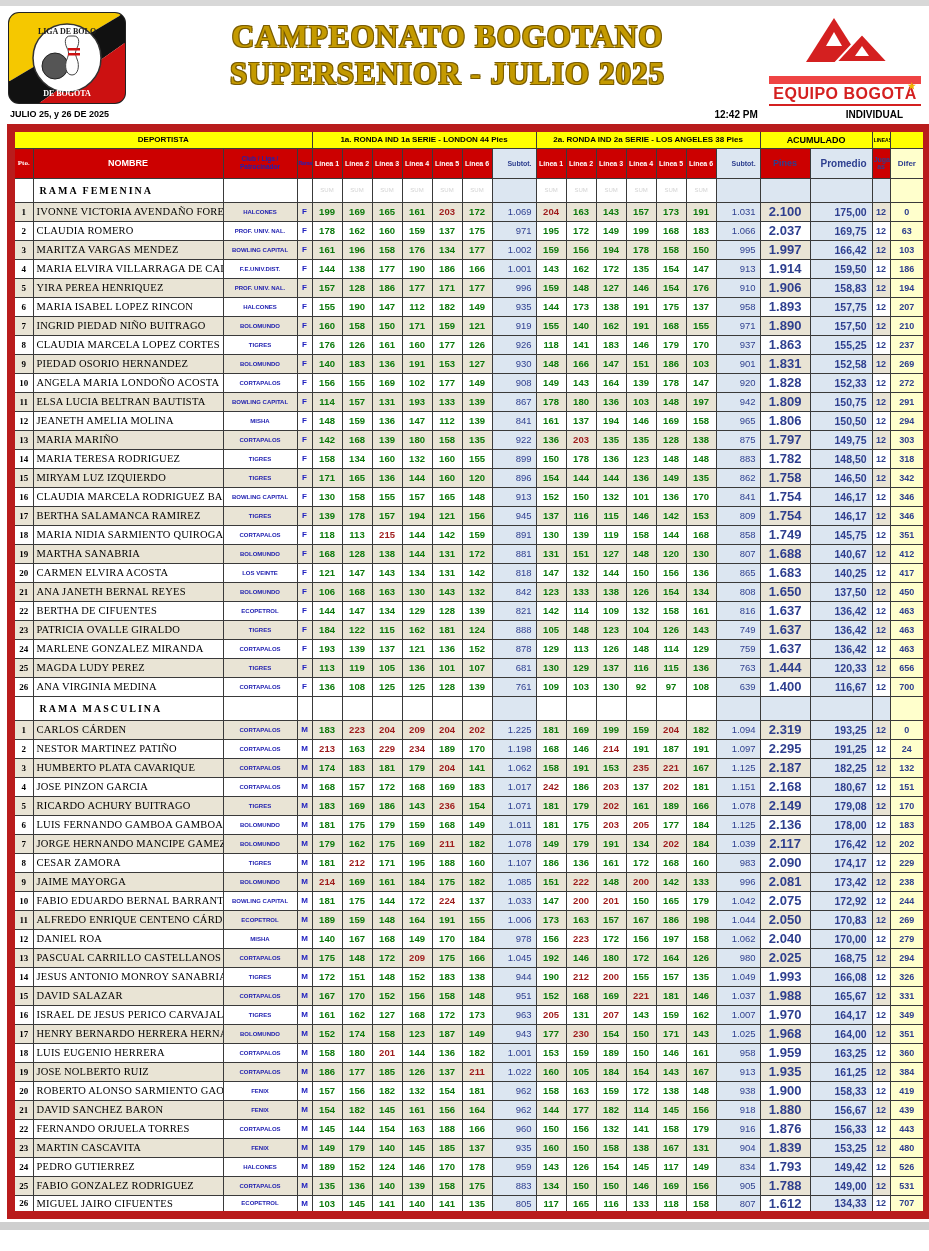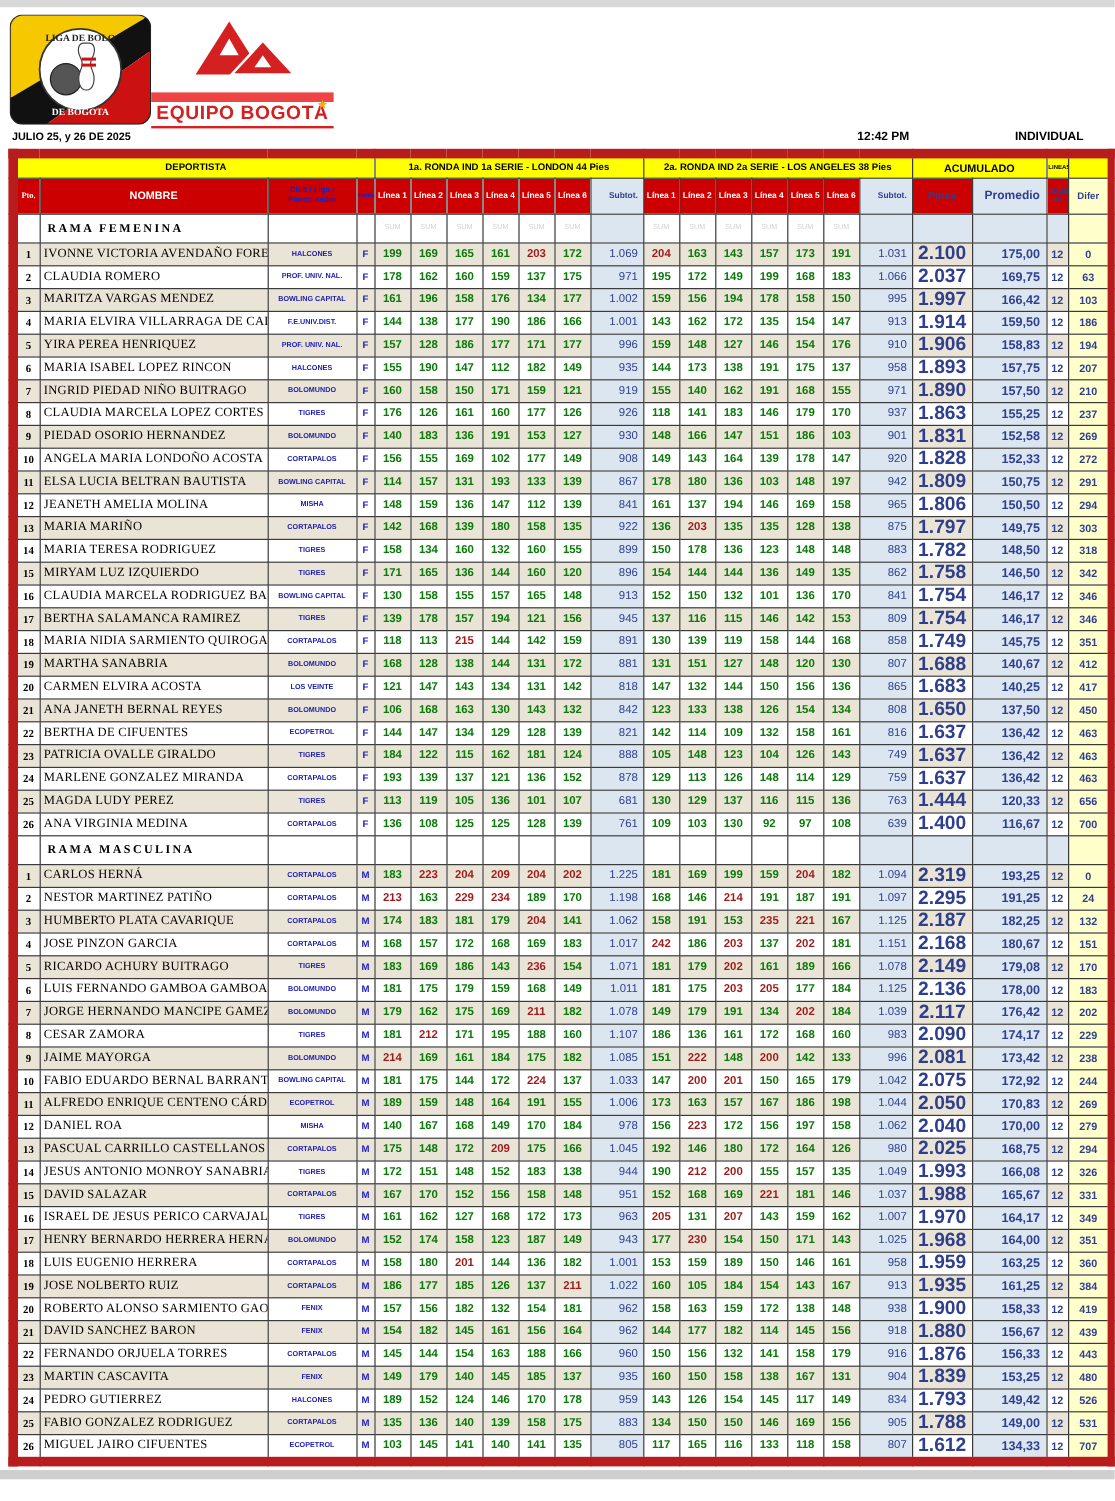--- a/index.html
+++ b/index.html
@@ -39,21 +39,21 @@
   tr.data-row{height:19px;}
   tr.data-row.odd td{background:#e9e4d5;}
   tr.data-row.even td{background:#ffffff;}
   td.pto{font-family:"Liberation Serif",serif;font-size:9px;font-weight:bold;text-align:center;}
   td.name{font-family:"Liberation Serif","DejaVu Serif",serif;font-size:10.5px;text-align:left;padding-left:3px;letter-spacing:0.2px;}
   td.club{color:#2020b0;font-size:6px;font-weight:bold;text-align:center;}
   td.rama{color:#2020c0;font-size:8px;font-weight:bold;text-align:center;}
   td.score{color:#0b7a0b;font-size:9.5px;font-weight:bold;text-align:center;}
   td.score.red{color:#9e1b1b;}
   td.sub{background:#dce6f1 !important;color:#2e3f8f;font-size:9.5px;text-align:right;padding-right:4px;}
-  td.pines{color:#2e3f8f;font-size:16px;font-weight:bold;text-align:center;}
+  td.pines{color:#2e3f8f;font-size:13px;font-weight:bold;text-align:center;}
   td.prom{background:#dce6f1 !important;color:#2e3f8f;font-size:10.5px;font-weight:bold;text-align:right;padding-right:5px;}
   td.jug{color:#2e3f8f;font-size:9px;font-weight:bold;text-align:center;}
   td.dif{background:#ffffcc !important;color:#2e3f8f;font-size:9px;font-weight:bold;text-align:center;}
   tr.section-row{height:24px;}
   tr.section-row td{background:#fff;}
   td.section-title{font-family:"Liberation Serif","DejaVu Serif",serif;font-weight:bold;font-size:10px;letter-spacing:2px;text-align:left;padding-left:6px;margin-top:14px;}
   td.sec-sub,td.sec-acc{background:#dce6f1 !important;}
   td.sec-dif{background:#ffffcc !important;}
   .ghost{color:#9a9a9a;opacity:0.45;font-size:6px;display:block;text-align:center;}
   .bottom-strip{height:8px;background:#cfcfcf;margin-top:3px;}
@@ -78,20 +78,24 @@
         <polygon points="118,30 118,92 30,92" fill="#cc1111"></polygon>
         <circle cx="59" cy="46" r="34" fill="#ffffff" stroke="#333" stroke-width="1.5"></circle>
         <circle cx="47" cy="54" r="13" fill="#555" stroke="#222" stroke-width="1"></circle>
         <path d="M66 24 c5 0 6 6 3 12 c-2 4 -2 6 0 11 c3 7 1 16 -5 16 c-6 0 -8 -9 -5 -16 c2 -5 2 -7 0 -11 c-3 -6 -2 -12 3 -12 z" fill="#fdfdfd" stroke="#444" stroke-width="1"></path>
         <rect x="60" y="36" width="12" height="2.5" fill="#cc1111"></rect>
         <rect x="60" y="41" width="12" height="2.5" fill="#cc1111"></rect>
         <text x="59" y="22" font-size="8" font-weight="bold" fill="#222" text-anchor="middle" font-family="Liberation Serif, serif">LIGA DE BOLO</text>
         <text x="59" y="84" font-size="8" font-weight="bold" fill="#fff" text-anchor="middle" font-family="Liberation Serif, serif">DE BOGOTA</text>
       </g>
     </svg>
+  </div>
+  <div class="title-wrap">
+    <div class="title-line">CAMPEONATO BOGOTANO</div>
+    <div class="title-line">SUPERSENIOR - JULIO 2025</div>
   </div>
   <div class="logo-right">
     <svg width="110" height="58" viewBox="0 0 110 58">
       <polygon points="44,2 72,46 16,46" fill="#d42020"></polygon>
       <polygon points="72,18 98,46 46,46" fill="#d42020" stroke="#ffffff" stroke-width="2"></polygon>
       <polygon points="44,16 52,30 36,30" fill="#ffffff"></polygon>
       <polygon points="72,30 79,40 65,40" fill="#ffffff"></polygon>
     </svg>
     <div class="eq-lines">
       <div class="eq-text"><span>EQUIPO BOGOTÁ</span><span class="eq-star">★</span></div>
@@ -859,21 +863,21 @@
         <td class="sec-line"></td>
         <td class="sec-line"></td>
         <td class="sec-sub"></td>
         <td class="sec-acc"></td>
         <td class="sec-acc"></td>
         <td class="sec-acc"></td>
         <td class="sec-dif"></td>
       </tr>
       <tr class="data-row odd">
         <td class="pto">1</td>
-        <td class="name">CARLOS HERNÁ</td>
+        <td class="name">CARLOS CÁRDEN</td>
         <td class="club">CORTAPALOS</td>
         <td class="rama">M</td>
         <td class="score">183</td>
         <td class="score red">223</td>
         <td class="score red">204</td>
         <td class="score red">209</td>
         <td class="score red">204</td>
         <td class="score red">202</td>
         <td class="sub">1.225</td>
         <td class="score">181</td>

